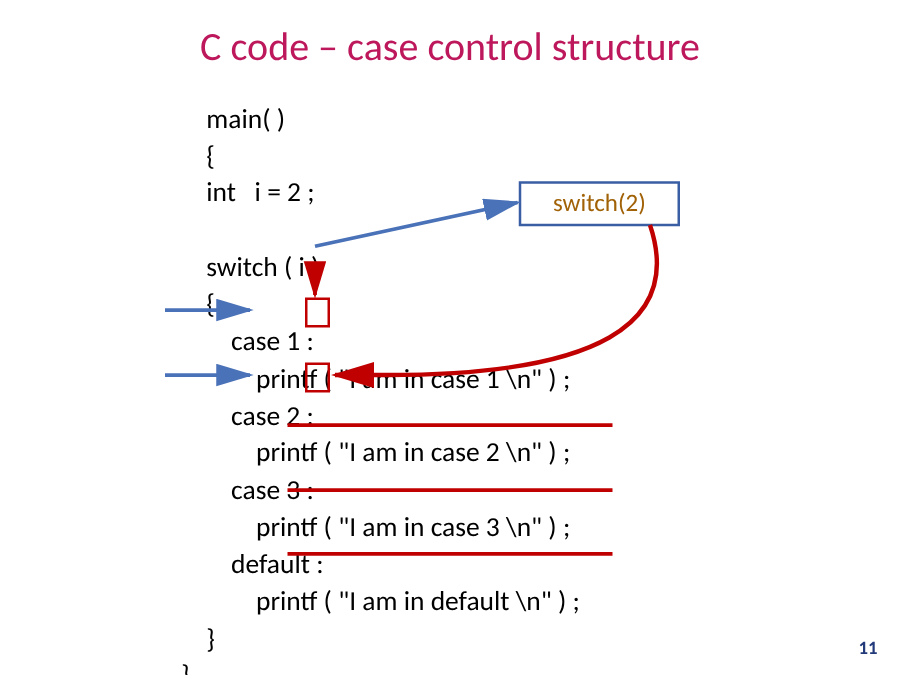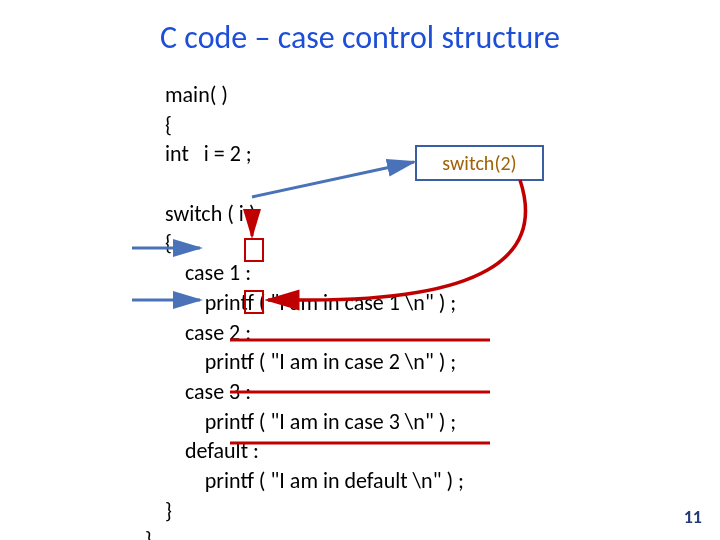--- a/index.html
+++ b/index.html
@@ -12,21 +12,21 @@
     position: relative;
     overflow: hidden;
   }
   .title {
     position: absolute;
     top: 18px;
     left: 0;
     width: 720px;
     text-align: center;
     font-size: 32px;
-    color: #1d4ed8;
+    color: #be185d;
     font-weight: 400;
   }
   .code {
     position: absolute;
     top: 80px;
     left: 165px;
     font-family: Calibri, Arial, sans-serif;
     font-size: 22px;
     color: #000;
     line-height: 1.35;
@@ -50,21 +50,21 @@
     position: absolute;
     border: 2.5px solid #c00000;
     width: 16px;
     height: 20px;
     background: transparent;
   }
   .page-num {
     position: absolute;
     right: 18px;
     bottom: 12px;
-    font-size: 18px;
+    font-size: 15px;
     font-weight: 700;
     color: #233a7a;
   }
   svg.overlay {
     position: absolute;
     left: 0; top: 0;
     width: 720px; height: 540px;
     pointer-events: none;
   }
 </style>

